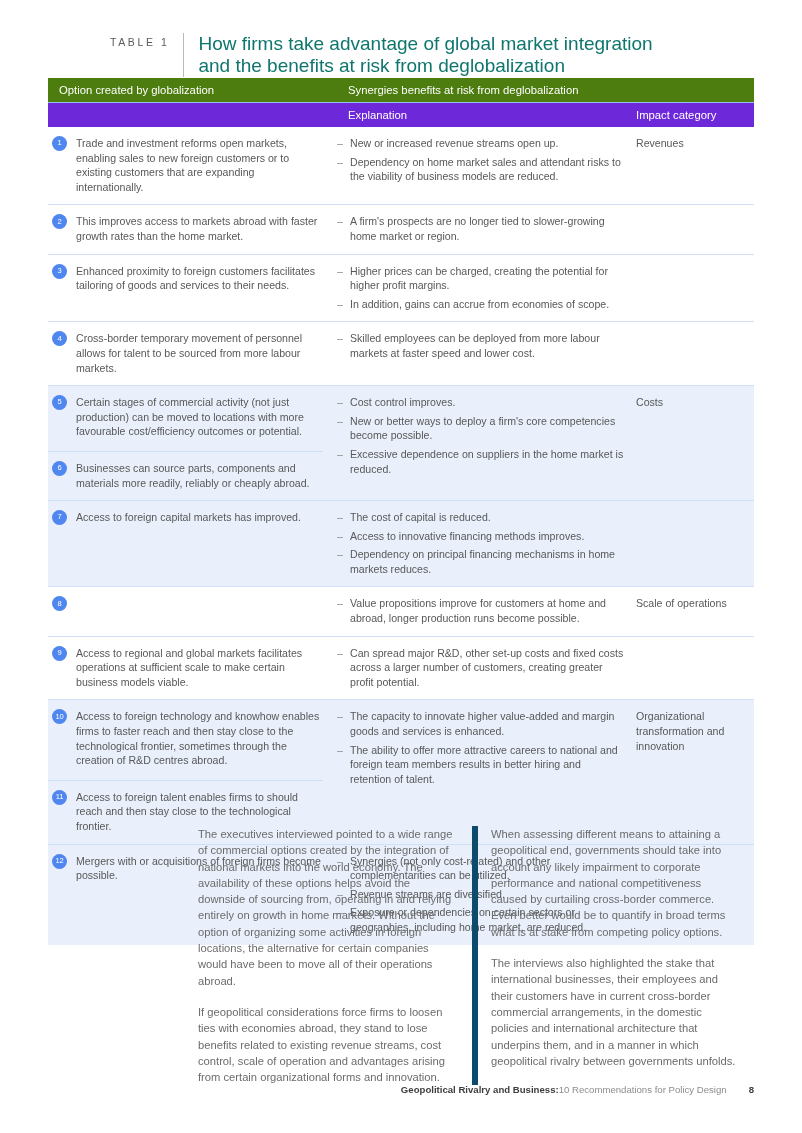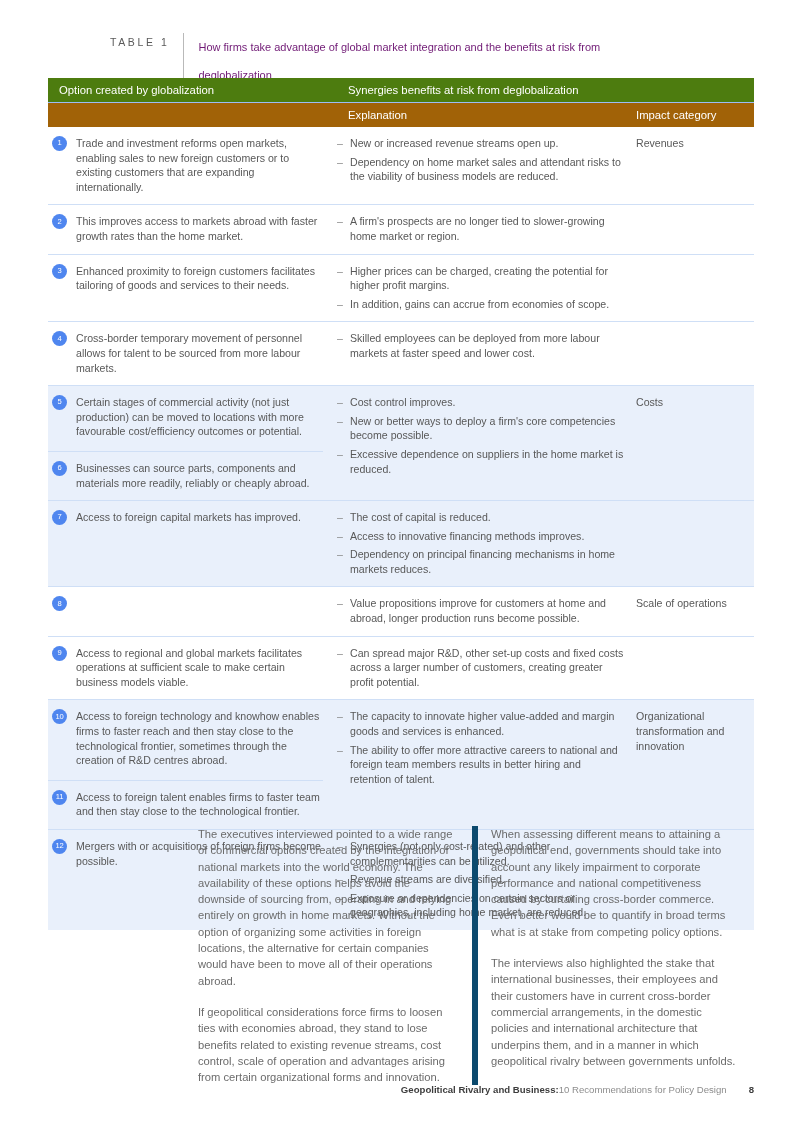--- a/index.html
+++ b/index.html
@@ -19,36 +19,36 @@
   }
   .table-label {
     font-size: 10.5px; letter-spacing: 2.6px; color: #5a5a5a;
     padding-top: 3px; white-space: nowrap;
   }
   .title-rule {
     width: 1px; background: #b9b9b9; align-self: stretch;
     margin: 0 14px 0 14px; min-height: 42px;
   }
   .title-text {
-    font-size: 11px; line-height: 28px; color: #701a75; max-width: 460px;
+    font-size: 19px; line-height: 22px; color: #0f766e; max-width: 460px;
   }
 
   
   .table {
     position: absolute; left: 48px; top: 78px; width: 706px;
   }
   .hdr-top {
     display: flex; background: #4d7c0f; color: #fff; height: 24px;
     align-items: center;
   }
   .hdr-top .c1 { width: 289px; padding-left: 11px; font-size: 11.3px; }
   .hdr-top .c2 { flex: 1; padding-left: 11px; font-size: 11.3px; }
   .hdr-sep { height: 1px; background: #9cbdf6; }
   .hdr-sub {
-    display: flex; background: #a16207; color: #fff; height: 24px;
+    display: flex; background: #6d28d9; color: #fff; height: 24px;
     align-items: center;
   }
   .hdr-sub .c1 { width: 289px; }
   .hdr-sub .c2 { width: 295px; padding-left: 11px; font-size: 11.3px; }
   .hdr-sub .c3 { flex: 1; padding-left: 4px; font-size: 11.3px; }
 
   .rows { position: relative; }
   .row {
     display: flex; position: relative;
     border-top: 1px solid #cfdff6;
@@ -278,21 +278,21 @@
         </div>
         <div class="row shaded">
           <div style="width: 289px;">
             <div class="cell-opt">
               <div class="badge">10</div>
               <div class="opt-text">Access to foreign technology and knowhow enables firms to faster reach and then stay close to the technological frontier, sometimes through the creation of R&amp;D centres abroad.</div>
             </div>
             <div style="height: 1px; background: rgb(207, 223, 246); margin: 2px 14px 0px 0px;"></div>
             <div class="cell-opt">
               <div class="badge">11</div>
-              <div class="opt-text">Access to foreign talent enables firms to faster team and then stay close to the technological frontier.</div>
+              <div class="opt-text">Access to foreign talent enables firms to should reach and then stay close to the technological frontier.</div>
             </div>
           </div>
           <div class="cell-exp">
             <div class="bullet">
               <span class="dash">–</span>
               <span class="btext">The capacity to innovate higher value-added and margin goods and services is enhanced.</span>
             </div>
             <div class="bullet">
               <span class="dash">–</span>
               <span class="btext">The ability to offer more attractive careers to national and foreign team members results in better hiring and retention of talent.</span>

